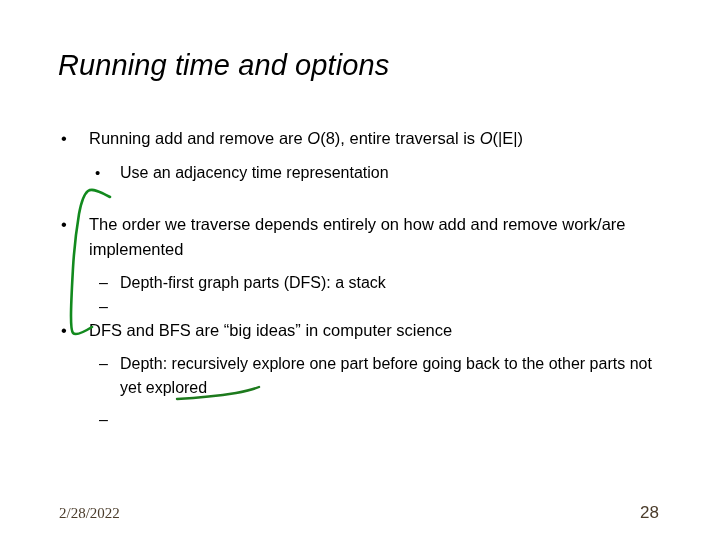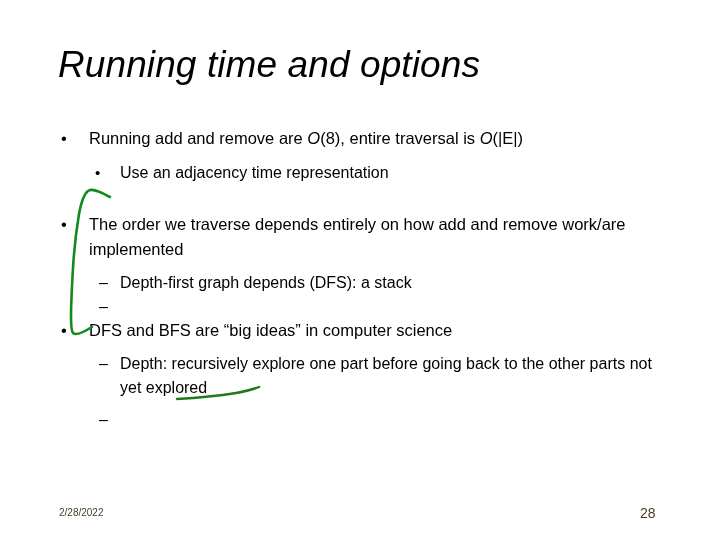--- a/index.html
+++ b/index.html
@@ -16,21 +16,21 @@
     font-family: "Liberation Sans", sans-serif;
     color: #000000;
   }
 
   
   #slide-title {
     position: absolute;
     left: 58px;
     top: 48px;
     width: 610px;
-    font-size: 37px;
+    font-size: 29px;
     font-style: italic;
     font-weight: normal;
     letter-spacing: 0.1px;
     line-height: 34px;
     color: #000000;
     white-space: nowrap;
   }
 
   
   #body-area {
@@ -102,31 +102,32 @@
     left: 0; top: 0;
     width: 720px; height: 540px;
     pointer-events: none;
   }
 
   
   #footer-date {
     position: absolute;
     left: 59px;
     top: 506px;
-    font-size: 10px;
+    font-size: 15px;
     line-height: 14px;
     color: #4a3b2a;
+    font-family: Liberation Serif, serif;
   }
   #footer-page {
     position: absolute;
     left: 640px;
     top: 506px;
     width: 40px;
     text-align: left;
-    font-size: 14px;
+    font-size: 17px;
     line-height: 14px;
     color: #4a3b2a;
   }
 </style>
 </head>
 <body>
 
 <div id="slide">
 
   <div id="slide-title">Running time and options</div>
@@ -149,21 +150,21 @@
 
     <div class="row lvl1">
       <span class="bul">•</span>
       <span class="txt">The order we traverse depends entirely on how add and remove work/are implemented</span>
     </div>
 
     <div class="gap-sm"></div>
 
     <div class="row lvl2d">
       <span class="bul">–</span>
-      <span class="txt">Depth-first graph depends (DFS): a stack</span>
+      <span class="txt">Depth-first graph parts (DFS): a stack</span>
     </div>
 
     <div class="row lvl2d">
       <span class="bul">–</span>
     </div>
 
     <div class="gap-md"></div>
 
     <div class="row lvl1">
       <span class="bul">•</span>

